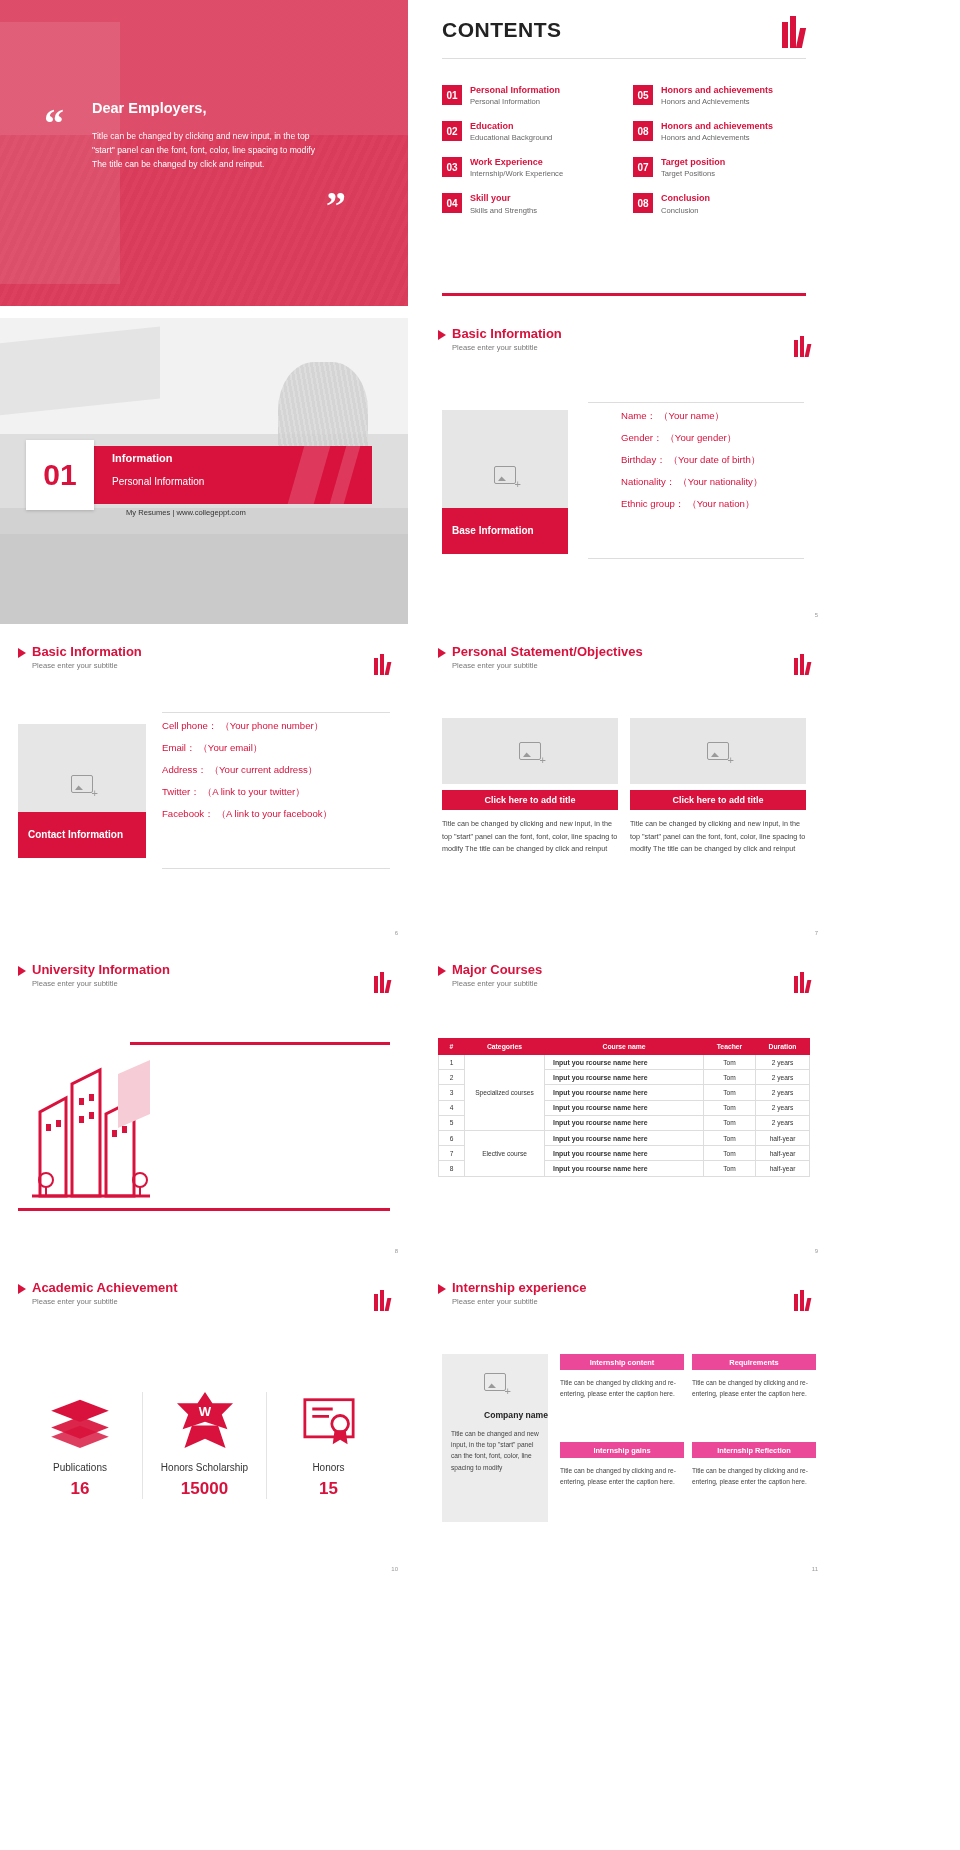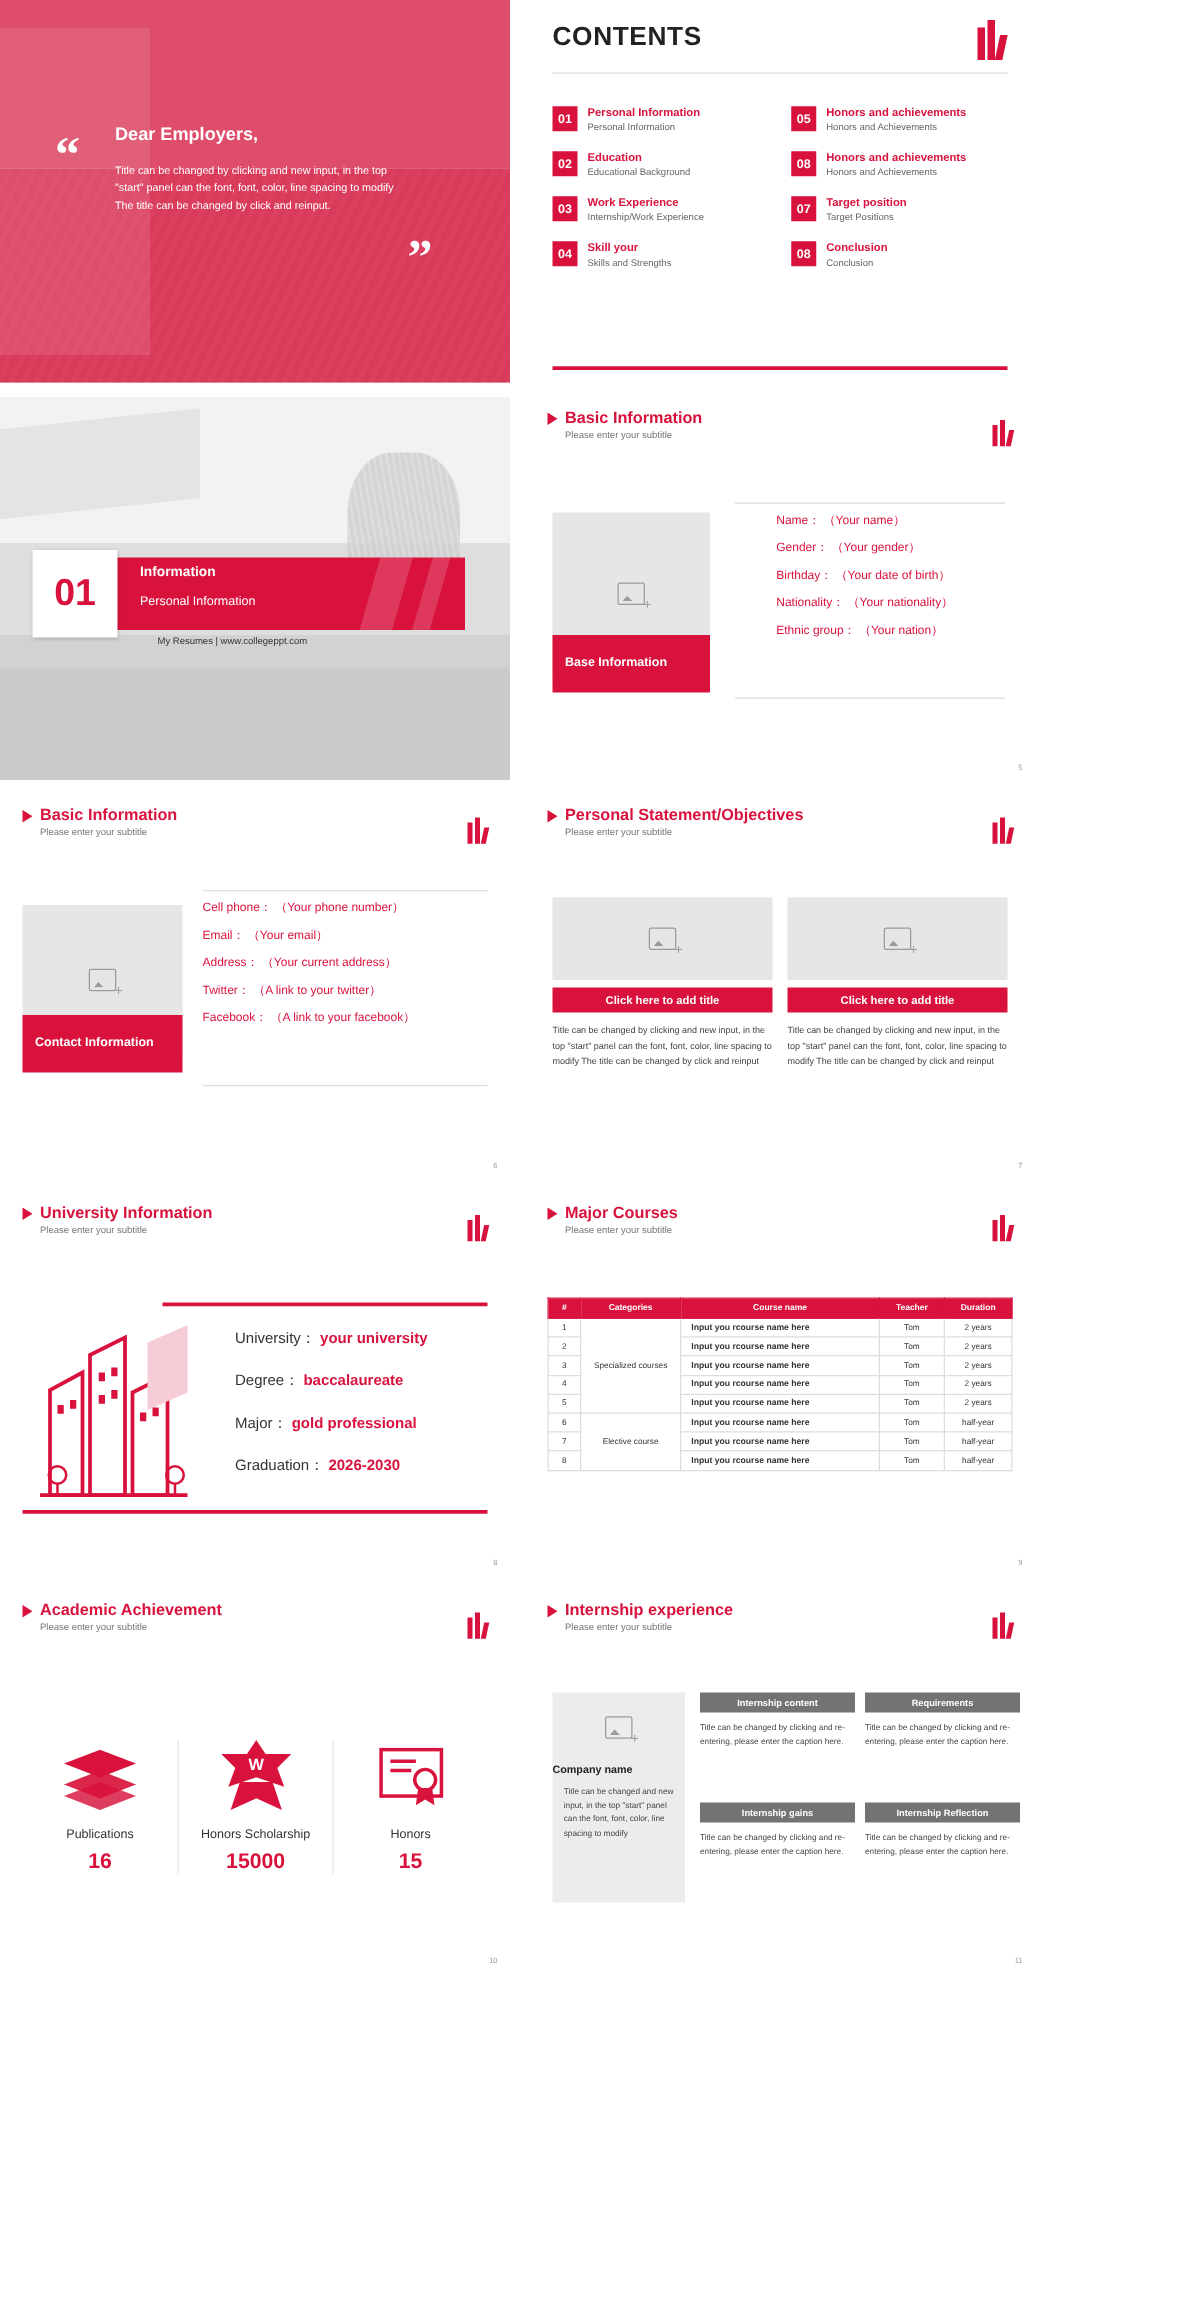--- a/index.html
+++ b/index.html
@@ -181,24 +181,24 @@
   .s9 .stats { position:absolute; left:18px; top:120px; width:372px; display:grid; grid-template-columns:1fr 1fr 1fr; text-align:center; }
   .s9 .stat { padding:0 6px; }
   .s9 .stat + .stat { border-left:1px solid #e4e4e4; }
   .s9 .ico { height:56px; display:flex; align-items:flex-end; justify-content:center; }
   .s9 .lab { font-size:10px; color:#333; margin-top:14px; }
   .s9 .val { font-size:17px; font-weight:700; color:#d8123c; margin-top:6px; }
 
   
   .s10 .lbox { position:absolute; left:22px; top:82px; width:106px; height:168px; background:#ececec; }
   .s10 .lbox .ic { height:56px; display:flex; align-items:center; justify-content:center; }
-  .s10 .cname { text-align:left; font-size:8.6px; font-weight:700; color:#222; }
+  .s10 .cname { text-align:right; font-size:8.6px; font-weight:700; color:#222;margin-left:16px; }
   .s10 .ctx { margin:8px 9px 0; font-size:6.6px; line-height:1.7; color:#444; }
   .s10 .card { position:absolute; width:124px; }
-  .s10 .card .hd { background:#737373; color:#fff; font-size:7.4px; font-weight:700; text-align:center; padding:3.5px 0; }
+  .s10 .card .hd { background:#ec4899; color:#fff; font-size:7.4px; font-weight:700; text-align:center; padding:3.5px 0; }
   .s10 .card .bd { margin-top:7px; font-size:6.6px; line-height:1.72; color:#444; }
   .s10 .c1 { left:140px; top:82px; }
   .s10 .c2 { left:272px; top:82px; }
   .s10 .c3 { left:140px; top:170px; }
   .s10 .c4 { left:272px; top:170px; }
 </style>
 </head>
 <body>
 
 <div class="deck">
@@ -420,26 +420,20 @@
             <rect x="34" y="66" width="5" height="7"></rect>
           <rect x="57" y="44" width="5" height="7"></rect>
             <rect x="67" y="40" width="5" height="7"></rect>
           <rect x="57" y="62" width="5" height="7"></rect>
             <rect x="67" y="58" width="5" height="7"></rect>
           <rect x="90" y="76" width="5" height="7"></rect>
             <rect x="100" y="72" width="5" height="7"></rect>
         </g>
       </svg>
     </div>
-    <div class="ulist">
-      <div class="urow"><span>University：</span> <b>your university</b></div>
-      <div class="urow"><span>Degree：</span> <b>baccalaureate</b></div>
-      <div class="urow"><span>Major：</span> <b>gold professional</b></div>
-      <div class="urow"><span>Graduation：</span> <b>2026-2030</b></div>
-    </div>
     <div class="botline"></div>
     <div class="pgnum">8</div>
   </div>
 
   <div class="slide s8">
     <div class="shead">
       <div class="tri"></div>
       <div>
         <h2>Major Courses</h2>
         <p>Please enter your subtitle</p>

